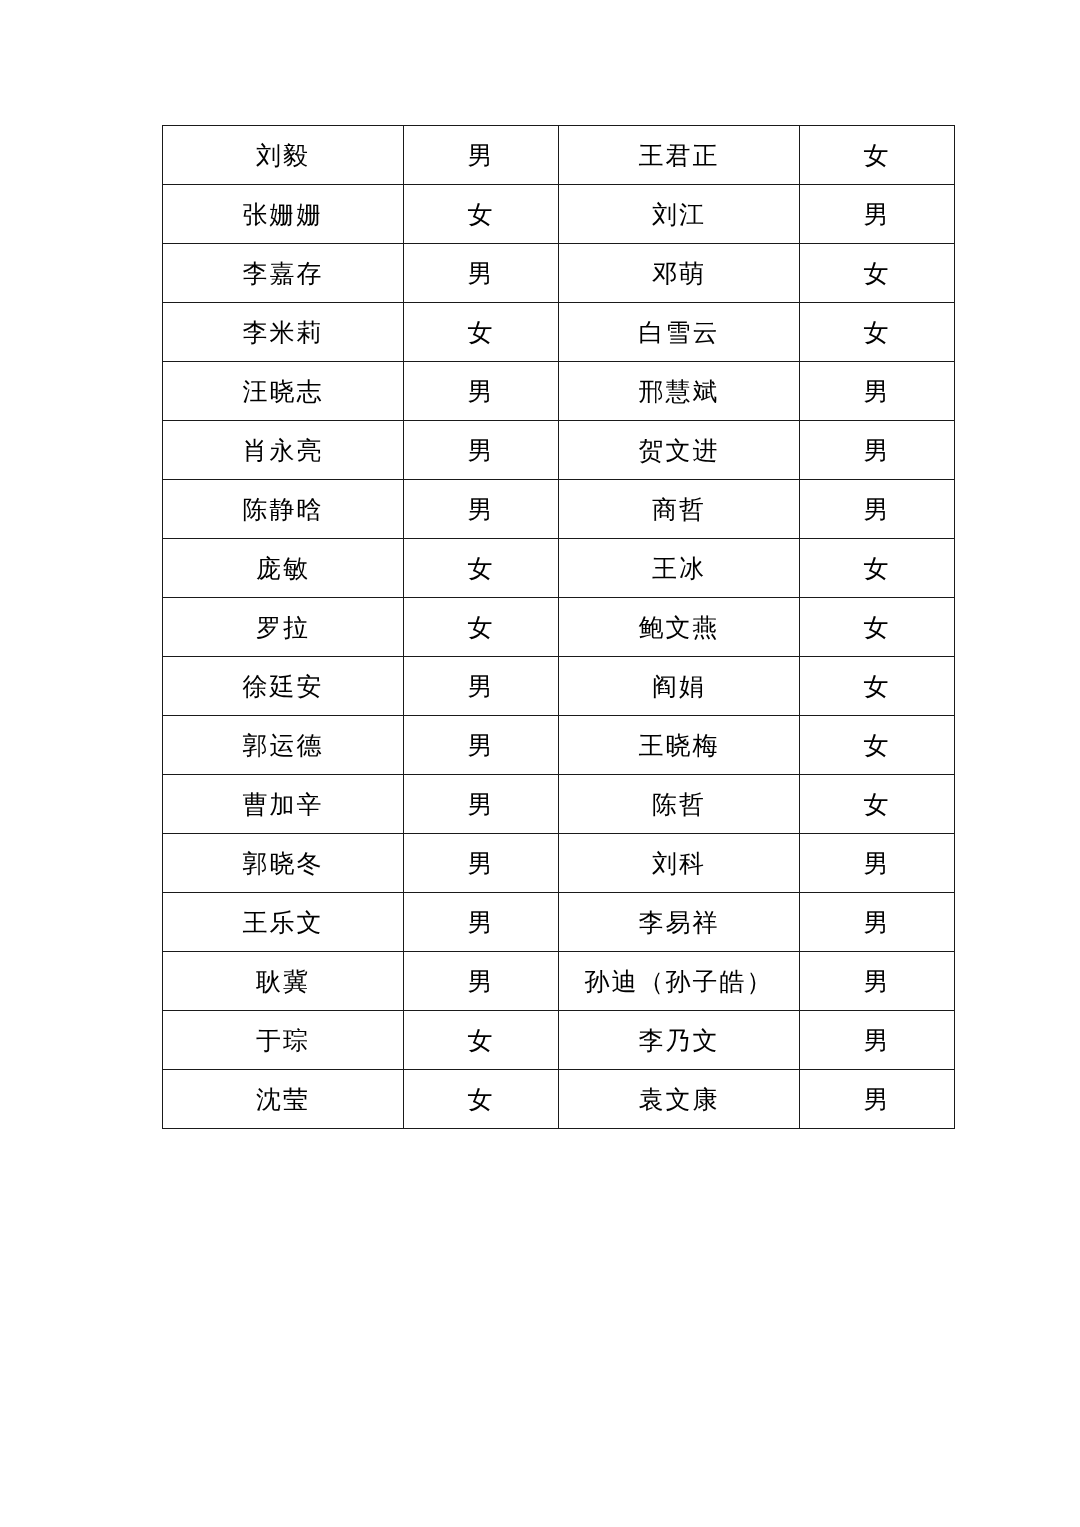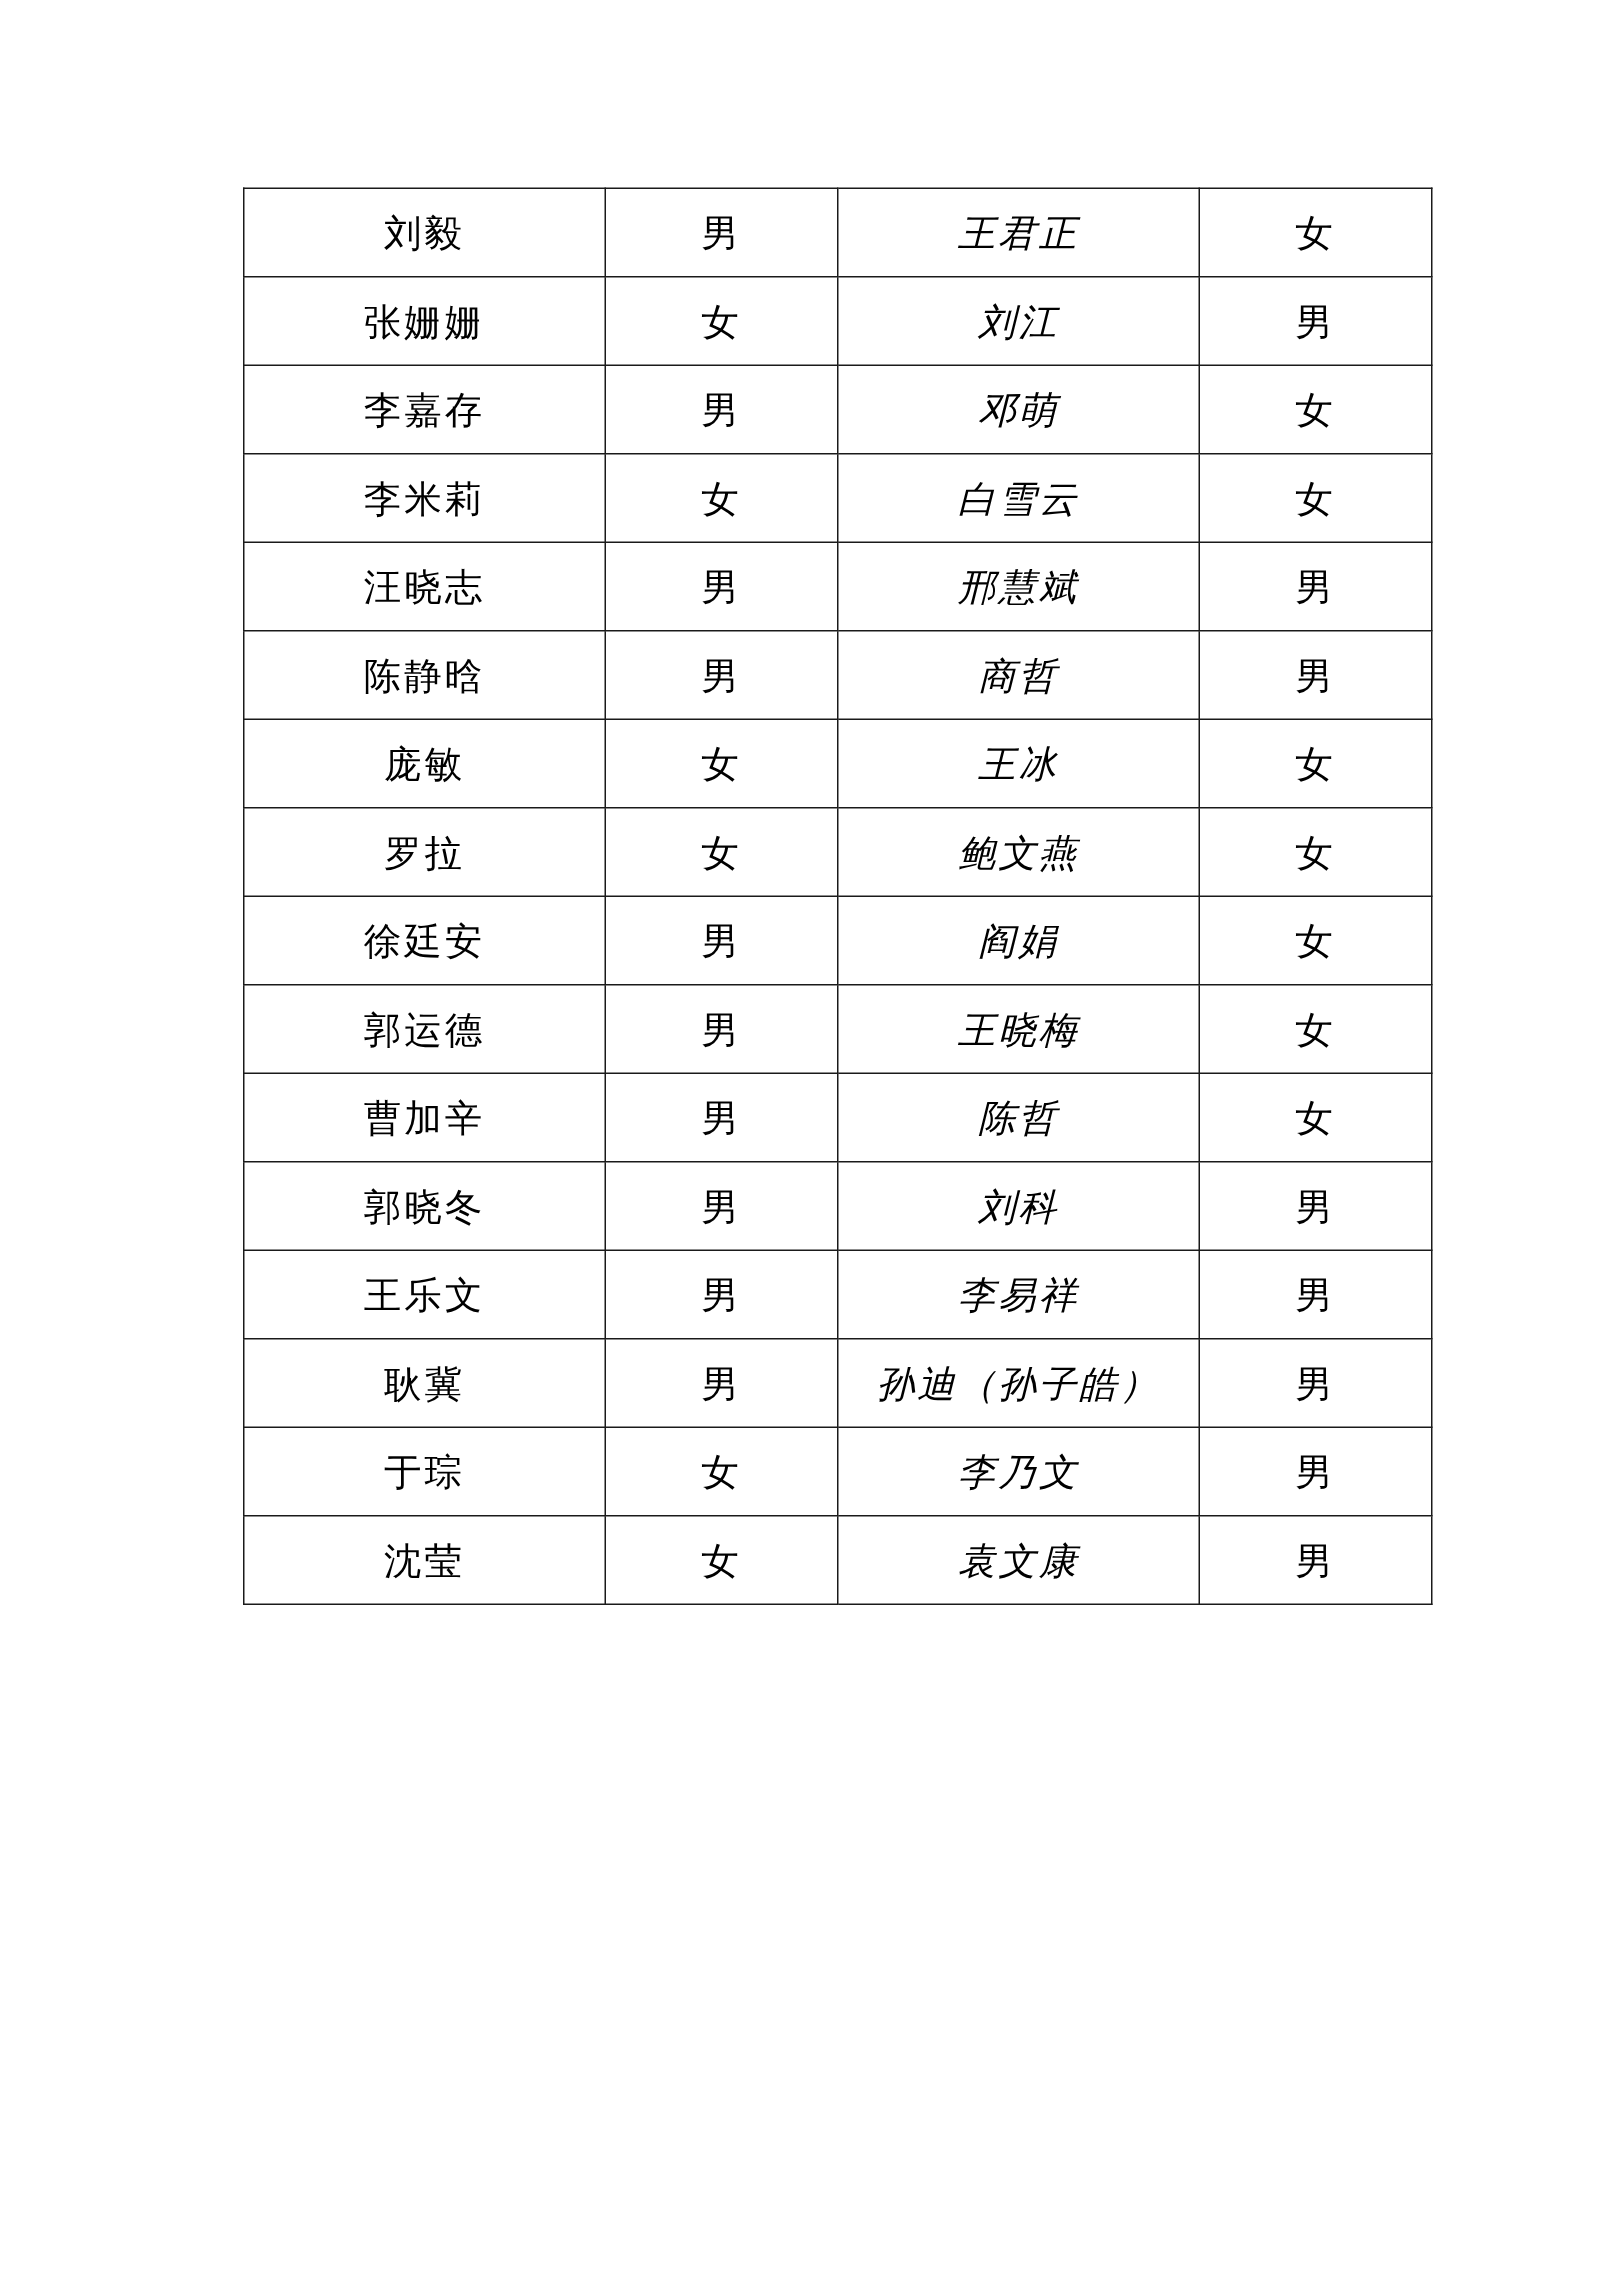--- a/index.html
+++ b/index.html
@@ -33,21 +33,21 @@
     text-align: center;
     vertical-align: middle;
     font-size: 25px;
     letter-spacing: 2px;
     font-family: "Liberation Serif", "DejaVu Serif", serif;
     padding: 0 4px;
     white-space: nowrap;
   }
   td.name-col { width: 232px; }
   td.sex-col  { width: 146px; }
-  td.name-col2 { width: 232px; font-style: italic; }
+  td.name-col2 { width: 232px; }
   td.sex-col2  { width: 146px; }
   td.tight { font-size: 23px; letter-spacing: 0px; }
 </style>
 </head>
 <body>
 
 <div class="page">
   <table class="roster">
     <tbody>
       <tr>
@@ -71,20 +71,26 @@
       <tr>
         <td class="name-col">李米莉</td>
         <td class="sex-col">女</td>
         <td class="name-col2">白雪云</td>
         <td class="sex-col2">女</td>
       </tr>
       <tr>
         <td class="name-col">汪晓志</td>
         <td class="sex-col">男</td>
         <td class="name-col2">邢慧斌</td>
+        <td class="sex-col2">男</td>
+      </tr>
+      <tr>
+        <td class="name-col">肖永亮</td>
+        <td class="sex-col">男</td>
+        <td class="name-col2">贺文进</td>
         <td class="sex-col2">男</td>
       </tr>
       <tr>
         <td class="name-col">陈静晗</td>
         <td class="sex-col">男</td>
         <td class="name-col2">商哲</td>
         <td class="sex-col2">男</td>
       </tr>
       <tr>
         <td class="name-col">庞敏</td>

